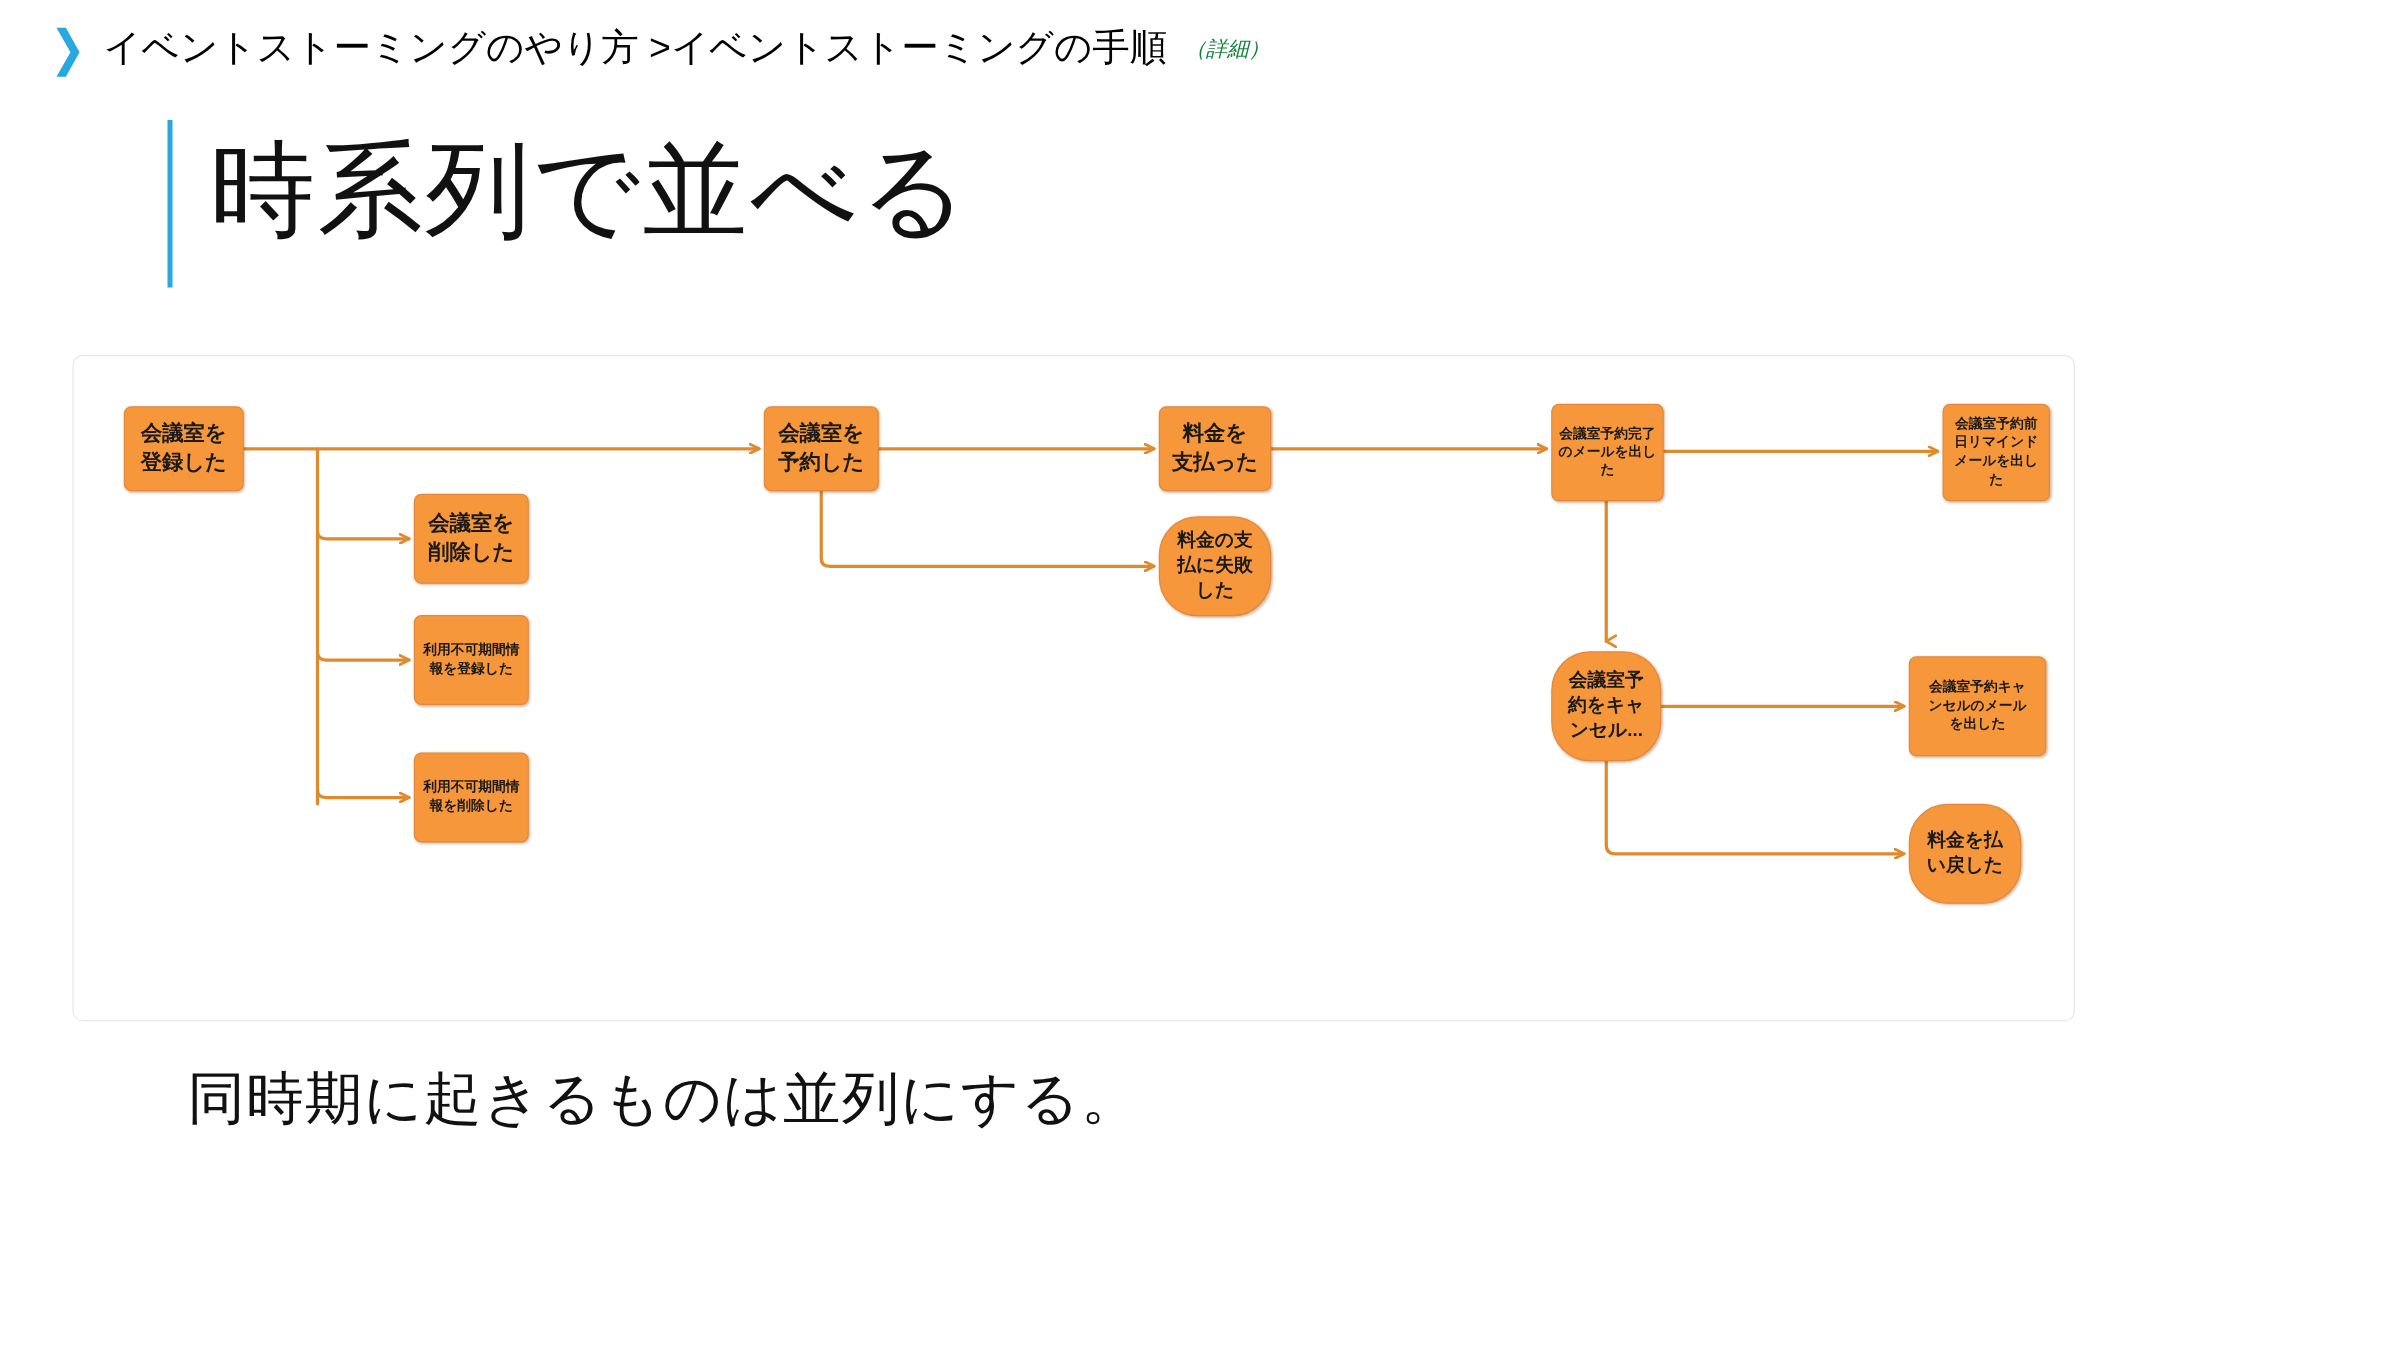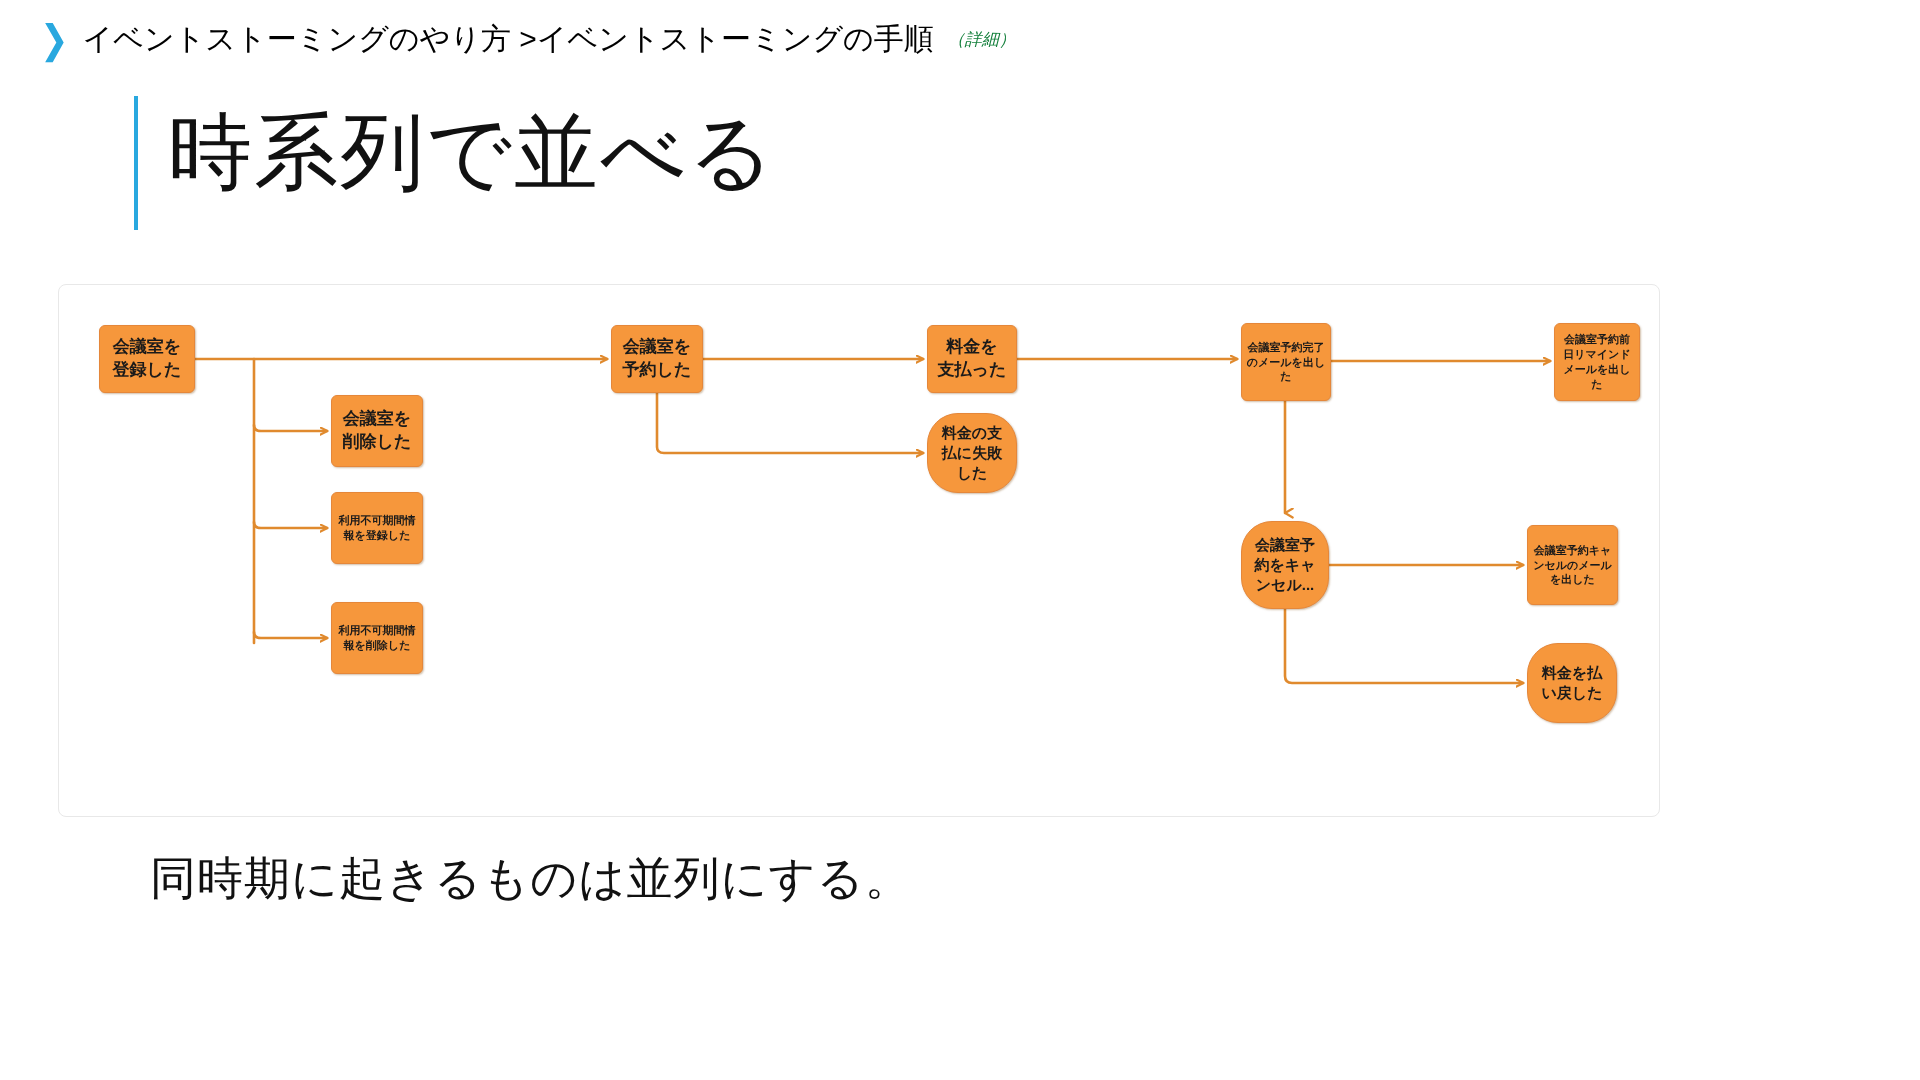--- a/index.html
+++ b/index.html
@@ -153,21 +153,21 @@
       </div>
     <div class="node t-sm" style="left: 1182px; top: 38px; width: 90px; height: 78px; background: rgb(246, 151, 60); border-color: rgb(229, 135, 58);">
         <span>会議室予約完了<br>のメールを出し<br>た</span>
       </div>
     <div class="node t-sm" style="left: 1495px; top: 38px; width: 86px; height: 78px; background: rgb(246, 151, 60); border-color: rgb(229, 135, 58);">
         <span>会議室予約前<br>日リマインド<br>メールを出し<br>た</span>
       </div>
     <div class="node t-md" style="left: 1182px; top: 236px; width: 88px; height: 88px; background: rgb(246, 151, 60); border-color: rgb(229, 135, 58);">
         <span>会議室予<br>約をキャ<br>ンセル...</span>
       </div>
-    <div class="node t-sm" style="left: 1468px; top: 240px; width: 91px; height: 80px; background: rgb(246, 151, 60); border-color: rgb(229, 135, 58);">
+    <div class="node t-sm" style="left: 1468px; top: 240px; width: 110px; height: 80px; background: rgb(246, 151, 60); border-color: rgb(229, 135, 58);">
         <span>会議室予約キャ<br>ンセルのメール<br>を出した</span>
       </div>
     <div class="node t-md" style="left: 1468px; top: 358px; width: 90px; height: 80px; background: rgb(246, 151, 60); border-color: rgb(229, 135, 58);">
         <span>料金を払<br>い戻した</span>
       </div>
   </div>
 </div>
 
 <div class="caption">
   <div>同時期に起きるものは並列にする。</div>

